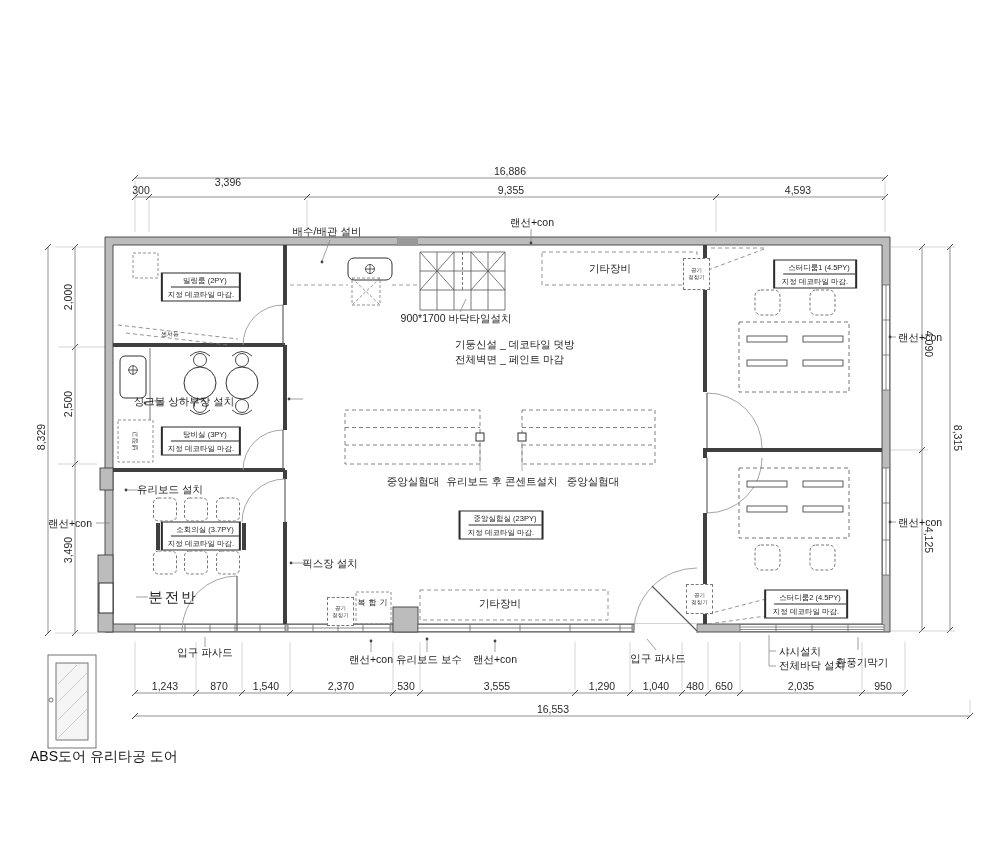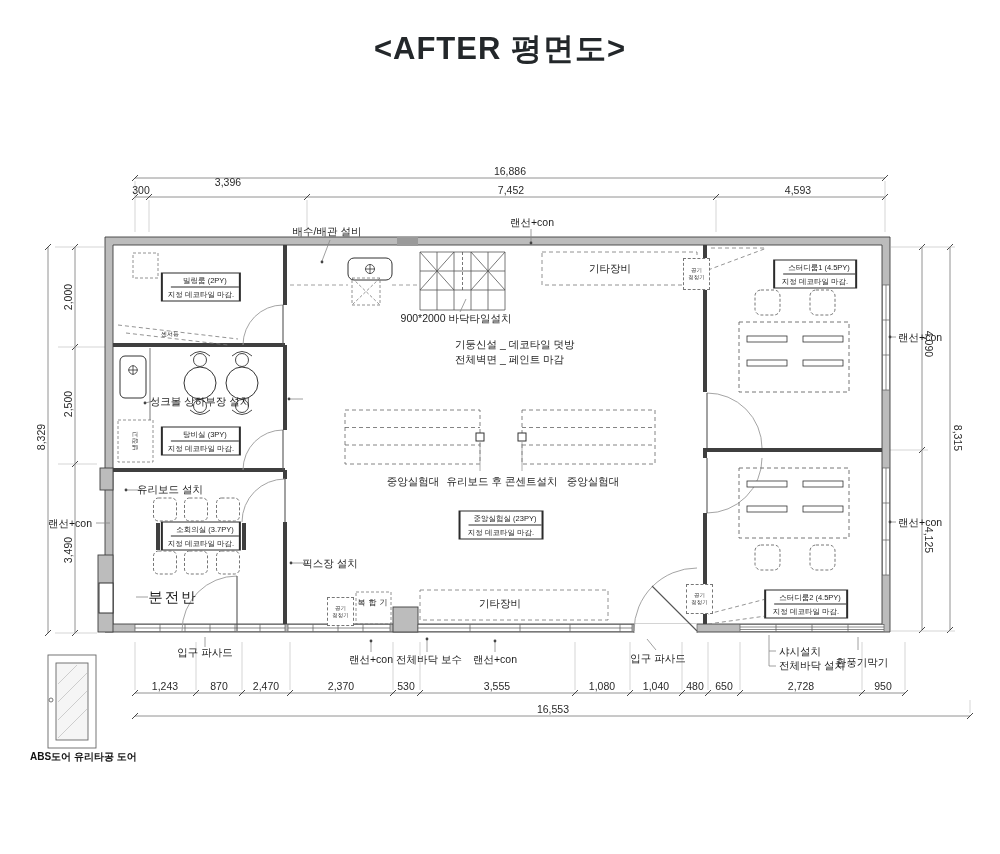--- a/index.html
+++ b/index.html
@@ -19,21 +19,21 @@
   .tiny{font-size:6px;}
   .fridge{font-size:6.5px;transform:translate(-50%,-50%) rotate(-90deg);color:#333;}
   .roombox{position:absolute;transform:translate(-50%,-50%);background:#fff;
            border:1px solid #2b2b2b;border-left-width:2px;border-right-width:2px;
            text-align:center;font-size:7.5px;color:#1b1b1b;line-height:1;}
   .roombox .rname{padding:3px 5px 2.5px;border-bottom:1px solid #2b2b2b;white-space:nowrap;margin-left:8px;}
   .roombox .rfin{padding:2.5px 5px 3px;white-space:nowrap;}
   .apbox{position:absolute;border:1px dashed #777;display:flex;flex-direction:column;
          align-items:center;justify-content:center;font-size:5.5px;line-height:1.25;
          color:#333;text-align:center;background:#fff;}
-  .absdoor{position:absolute;font-size:10px;font-weight:bold;color:#111;white-space:nowrap;
+  .absdoor{position:absolute;font-size:14px;font-weight:normal;color:#111;white-space:nowrap;
            transform:translate(0,-50%);}
 </style>
 </head>
 <body>
 
 <div id="stage">
 
 <svg id="drawing" width="1000" height="854" viewBox="0 0 1000 854">
 
   <g stroke="#777" stroke-width="0.8" fill="none">
@@ -189,71 +189,70 @@
   </g>
 
   <g fill="none" stroke="#666" stroke-width="0.9">
     <rect x="48" y="655" width="48" height="93"></rect>
     <rect x="56" y="663" width="32" height="77" fill="#f5f5f5"></rect>
     <path d="M58 738 L87 709 M58 720 L87 691 M58 702 L87 673 M58 684 L77 665" stroke="#bbb" stroke-width="0.7"></path>
     <circle cx="51" cy="700" r="2"></circle>
   </g>
 </svg>
 
-<div class="title">&lt;AFTER 평면도&gt;</div>
 
 <div class="lbl dim" style="left:510px;top:171px">16,886</div>
 <div class="lbl dim" style="left:141px;top:190px">300</div>
 <div class="lbl dim" style="left:228px;top:182px">3,396</div>
-<div class="lbl dim" style="left:511px;top:190px">7,452</div>
+<div class="lbl dim" style="left:511px;top:190px">9,355</div>
 <div class="lbl dim" style="left:798px;top:190px">4,593</div>
 
 <div class="lbl dim" style="left:165px;top:686px">1,243</div>
 <div class="lbl dim" style="left:219px;top:686px">870</div>
-<div class="lbl dim" style="left:266px;top:686px">2,470</div>
+<div class="lbl dim" style="left:266px;top:686px">1,540</div>
 <div class="lbl dim" style="left:341px;top:686px">2,370</div>
 <div class="lbl dim" style="left:406px;top:686px">530</div>
 <div class="lbl dim" style="left:497px;top:686px">3,555</div>
-<div class="lbl dim" style="left:602px;top:686px">1,080</div>
+<div class="lbl dim" style="left:602px;top:686px">1,290</div>
 <div class="lbl dim" style="left:656px;top:686px">1,040</div>
 <div class="lbl dim" style="left:695px;top:686px">480</div>
 <div class="lbl dim" style="left:724px;top:686px">650</div>
-<div class="lbl dim" style="left:801px;top:686px">2,728</div>
+<div class="lbl dim" style="left:801px;top:686px">2,035</div>
 <div class="lbl dim" style="left:883px;top:686px">950</div>
 <div class="lbl dim" style="left:553px;top:709px">16,553</div>
 
 <div class="lbl dim rotl" style="left:41px;top:437px">8,329</div>
 <div class="lbl dim rotl" style="left:68px;top:297px">2,000</div>
 <div class="lbl dim rotl" style="left:68px;top:404px">2,500</div>
 <div class="lbl dim rotl" style="left:68px;top:550px">3,490</div>
 <div class="lbl dim rotr" style="left:958px;top:438px">8,315</div>
 <div class="lbl dim rotr" style="left:929px;top:344px">4,090</div>
 <div class="lbl dim rotr" style="left:929px;top:540px">4,125</div>
 
 <div class="lbl" style="left:327px;top:231px">배수/배관 설비</div>
 <div class="lbl" style="left:532px;top:222px">랜선+con</div>
 <div class="lbl" style="left:610px;top:268px">기타장비</div>
-<div class="lbl" style="left:456px;top:318px">900*2000 바닥타일설치</div>
+<div class="lbl" style="left:456px;top:318px">900*1700 바닥타일설치</div>
 <div class="lbl la" style="left:455px;top:344px">기둥신설 _ 데코타일 덧방</div>
 <div class="lbl la" style="left:455px;top:359px">전체벽면 _ 페인트 마감</div>
-<div class="lbl" style="left:200px;top:401px">싱크볼 상하부장 설치</div>
+<div class="lbl" style="left:184px;top:401px">싱크볼 상하부장 설치</div>
 <div class="lbl fridge" style="left:135px;top:441px">냉장고</div>
 <div class="lbl tiny" style="left:170px;top:334px">센서등</div>
 <div class="lbl" style="left:413px;top:481px">중앙실험대</div>
 <div class="lbl" style="left:593px;top:481px">중앙실험대</div>
 <div class="lbl" style="left:502px;top:481px">유리보드 후 콘센트설치</div>
 <div class="lbl" style="left:170px;top:489px">유리보드 설치</div>
 <div class="lbl" style="left:330px;top:563px">픽스장 설치</div>
 <div class="lbl big" style="left:173px;top:597px">분전반</div>
 <div class="lbl" style="left:70px;top:523px">랜선+con</div>
 <div class="lbl small" style="left:374px;top:603px">복합기</div>
 <div class="lbl" style="left:500px;top:603px">기타장비</div>
 <div class="lbl" style="left:205px;top:652px">입구 파사드</div>
 <div class="lbl" style="left:371px;top:659px">랜선+con</div>
-<div class="lbl" style="left:429px;top:659px">전체바닥 보수</div>
+<div class="lbl" style="left:429px;top:659px">유리보드 보수</div>
 <div class="lbl" style="left:495px;top:659px">랜선+con</div>
 <div class="lbl" style="left:658px;top:658px">입구 파사드</div>
 <div class="lbl la" style="left:779px;top:651px">샤시설치</div>
 <div class="lbl la" style="left:779px;top:665px">전체바닥 설치</div>
 <div class="lbl" style="left:862px;top:662px">환풍기막기</div>
 <div class="lbl la" style="left:898px;top:337px">랜선+con</div>
 <div class="lbl la" style="left:898px;top:522px">랜선+con</div>
 <div class="absdoor" style="left:30px;top:757px">ABS도어 유리타공 도어</div>
 
 <div class="roombox" style="left:201px;top:287px">

